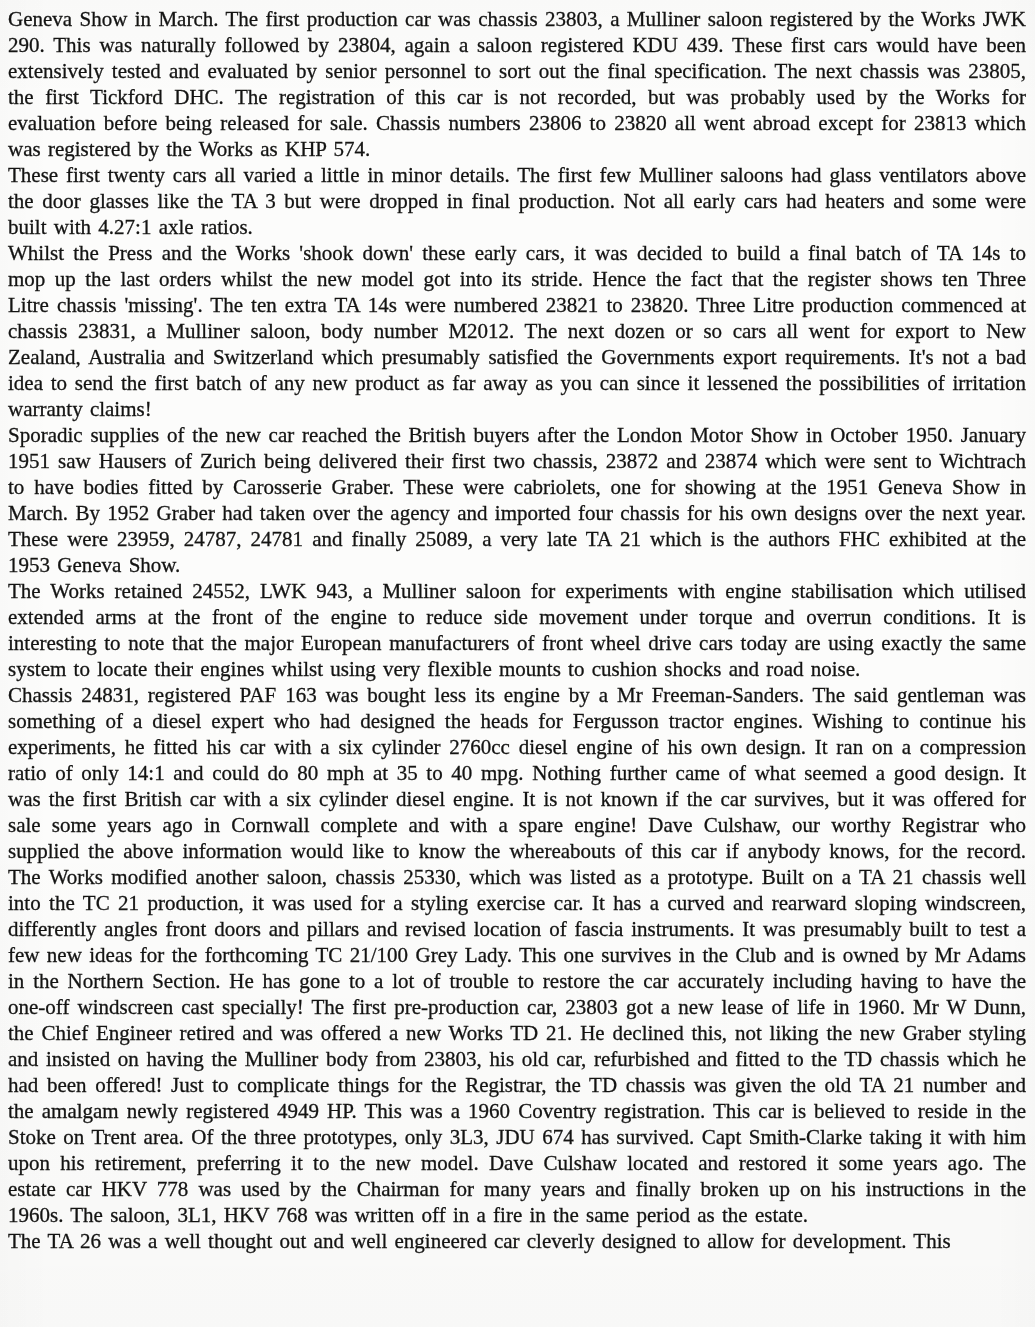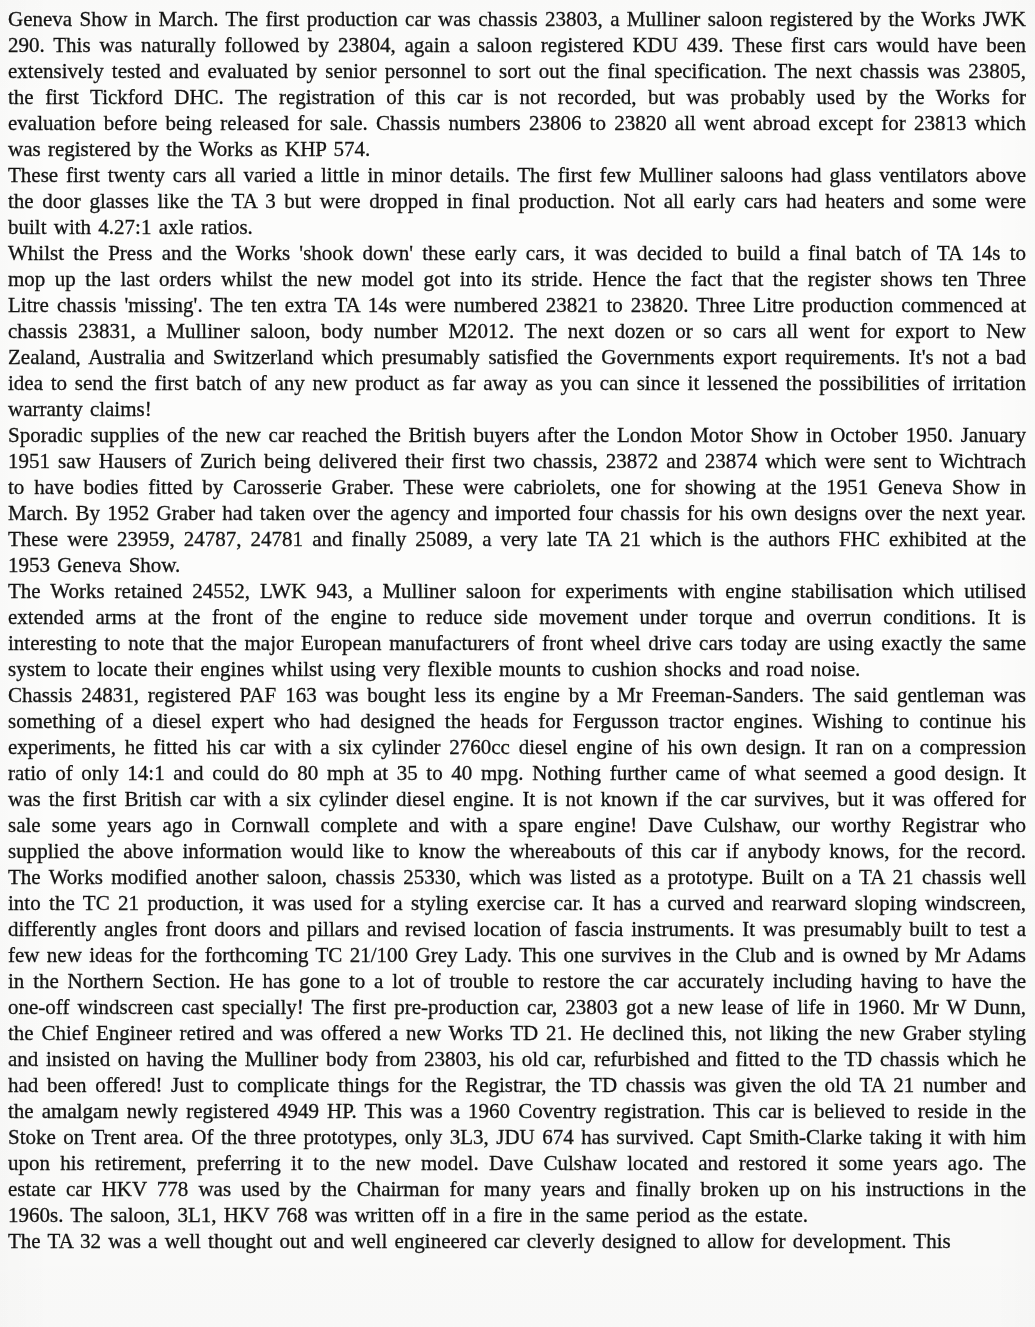--- a/index.html
+++ b/index.html
@@ -42,15 +42,15 @@
 <body>
 
 <div class="page">
   <div class="page-text">
     <p>Geneva Show in March.  The first production car was chassis 23803, a Mulliner saloon registered by the Works JWK 290.  This was naturally followed by 23804, again a saloon registered KDU 439.  These first cars would have been extensively tested and evaluated by senior personnel to sort out the final specification.   The next chassis was 23805, the first Tickford DHC.  The registration of this car is not recorded, but was probably used by the Works for evaluation before being released for sale.  Chassis numbers 23806 to 23820 all went abroad except for 23813 which was registered by the Works as KHP 574.</p>
     <p>These first twenty cars all varied a little in minor details.  The first few Mulliner saloons had glass ventilators above the door glasses like the TA 3 but were dropped in final production.  Not all early cars had heaters and some were built with 4.27:1 axle ratios.</p>
     <p>Whilst the Press and the Works 'shook down' these early cars, it was decided to build a final batch of TA 14s to mop up the last orders whilst the new model got into its stride. Hence the fact that the register shows ten Three Litre chassis 'missing'.  The ten extra TA 14s were numbered 23821 to 23820.  Three Litre production commenced at chassis 23831, a Mulliner saloon, body number M2012.  The next dozen or so cars all went for export to New Zealand, Australia and Switzerland which presumably satisfied the Governments export requirements.  It's not a bad idea to send the first batch of any new product as far away as you can since it lessened the possibilities of irritation warranty claims!</p>
     <p>Sporadic supplies of the new car reached the British buyers after the London Motor Show in October 1950. January 1951 saw Hausers of Zurich being delivered their first two chassis, 23872 and 23874 which were sent to Wichtrach to have bodies fitted by Carosserie Graber.  These were cabriolets, one for showing at the 1951 Geneva Show in March.  By 1952 Graber had taken over the agency and imported four chassis for his own designs over the next year.   These were 23959, 24787, 24781 and finally 25089, a very late TA 21 which is the authors FHC exhibited at the 1953 Geneva Show.</p>
     <p>The Works retained 24552, LWK 943, a Mulliner saloon for experiments with engine stabilisation which utilised extended arms at the front of the engine to reduce side movement under torque and overrun conditions.  It is interesting to note that the major European manufacturers of front wheel drive cars today are using exactly the same system to locate their engines whilst using very flexible mounts to cushion shocks and road noise.</p>
     <p>Chassis 24831, registered PAF 163 was bought less its engine by a Mr Freeman-Sanders.  The said gentleman was something of a diesel expert who had designed the heads for Fergusson tractor engines.  Wishing to continue his experiments, he fitted his car with a six cylinder 2760cc diesel engine of his own design.  It ran on a compression ratio of only 14:1 and could do 80 mph at 35 to 40 mpg.  Nothing further came of what seemed a good design.  It was the first British car with a six cylinder diesel engine.  It is not known if the car survives, but it was offered for sale some years ago in Cornwall complete and with a spare engine!  Dave Culshaw, our worthy Registrar who supplied the above information would like to know the whereabouts of this car if anybody knows, for the record.  The Works modified another saloon, chassis 25330, which was listed as a prototype.  Built on a TA 21 chassis well into the TC 21 production, it was used for a styling exercise car. It has a curved and rearward sloping windscreen, differently angles front doors and pillars and revised location of fascia instruments.  It was presumably built to test a few new ideas for the forthcoming TC 21/100 Grey Lady.  This one survives in the Club and is owned by Mr Adams in the Northern Section.  He has gone to a lot of trouble to restore the car accurately including having to have the one-off windscreen cast specially! The first pre-production car, 23803 got a new lease of life in 1960.  Mr W Dunn, the Chief Engineer retired and was offered a new Works TD 21.  He declined this, not liking the new Graber styling and insisted on having the Mulliner body from 23803, his old car, refurbished and fitted to the TD chassis which he had been offered! Just to complicate things for the Registrar, the TD chassis was given the old TA 21 number and the amalgam newly registered 4949 HP.  This was a 1960 Coventry registration.  This car is believed to reside in the Stoke on Trent area.  Of the three prototypes, only 3L3, JDU 674 has survived.  Capt Smith-Clarke taking it with him upon his retirement, preferring it to the new model.  Dave Culshaw located and restored it some years ago.  The estate car HKV 778 was used by the Chairman for many years and finally broken up on his instructions in the 1960s.  The saloon, 3L1, HKV 768 was written off in a fire in the same period as the estate.</p>
-    <p>The TA 32 was a well thought out and well engineered car cleverly designed to allow for development.  This</p>
+    <p>The TA 26 was a well thought out and well engineered car cleverly designed to allow for development.  This</p>
   </div>
 </div>
 
 </body></html>

